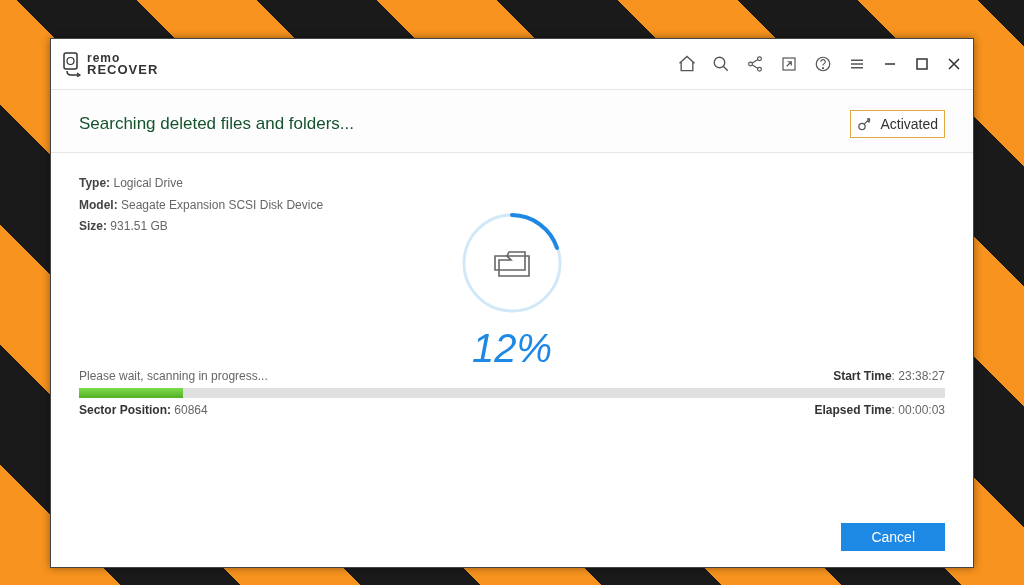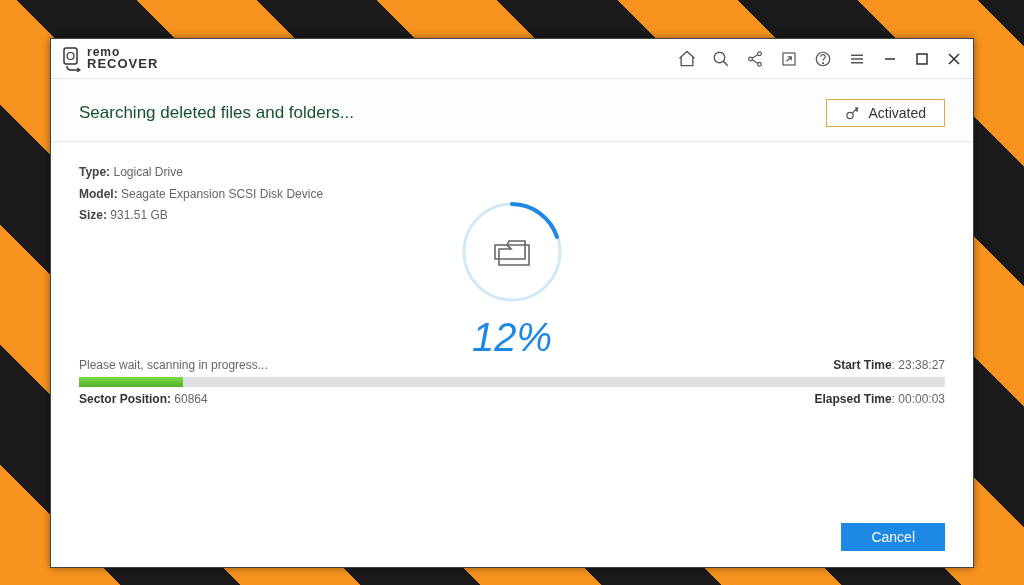--- a/index.html
+++ b/index.html
@@ -32,21 +32,21 @@
   width: 924px;
   height: 530px;
   background: #fff;
   border: 1px solid #444;
   display: flex;
   flex-direction: column;
   box-shadow: 0 0 8px rgba(0,0,0,0.4);
 }
 
 .titlebar {
-  height: 40px;
+  height: 51px;
   display: flex;
   align-items: center;
   padding: 9px 10px;
   border-bottom: 1px solid #e5e5e5;
 }
 
 .logo {
   display: flex;
   align-items: center;
   gap: 4px;
@@ -113,21 +113,21 @@
   font-size: 17px;
   color: #14532d;
   font-weight: 400;
 }
 
 .subheader-spacer { flex: 1; }
 
 .activated-badge {
   border: 1px solid #e0a840;
   background: #fff;
-  padding: 5px 18px;
+  padding: 5px 6px;
   display: flex;
   align-items: center;
   gap: 8px;
   font-size: 14px;
   color: #333;
 }
 
 .content {
   flex: 1;
   padding: 20px 28px;

